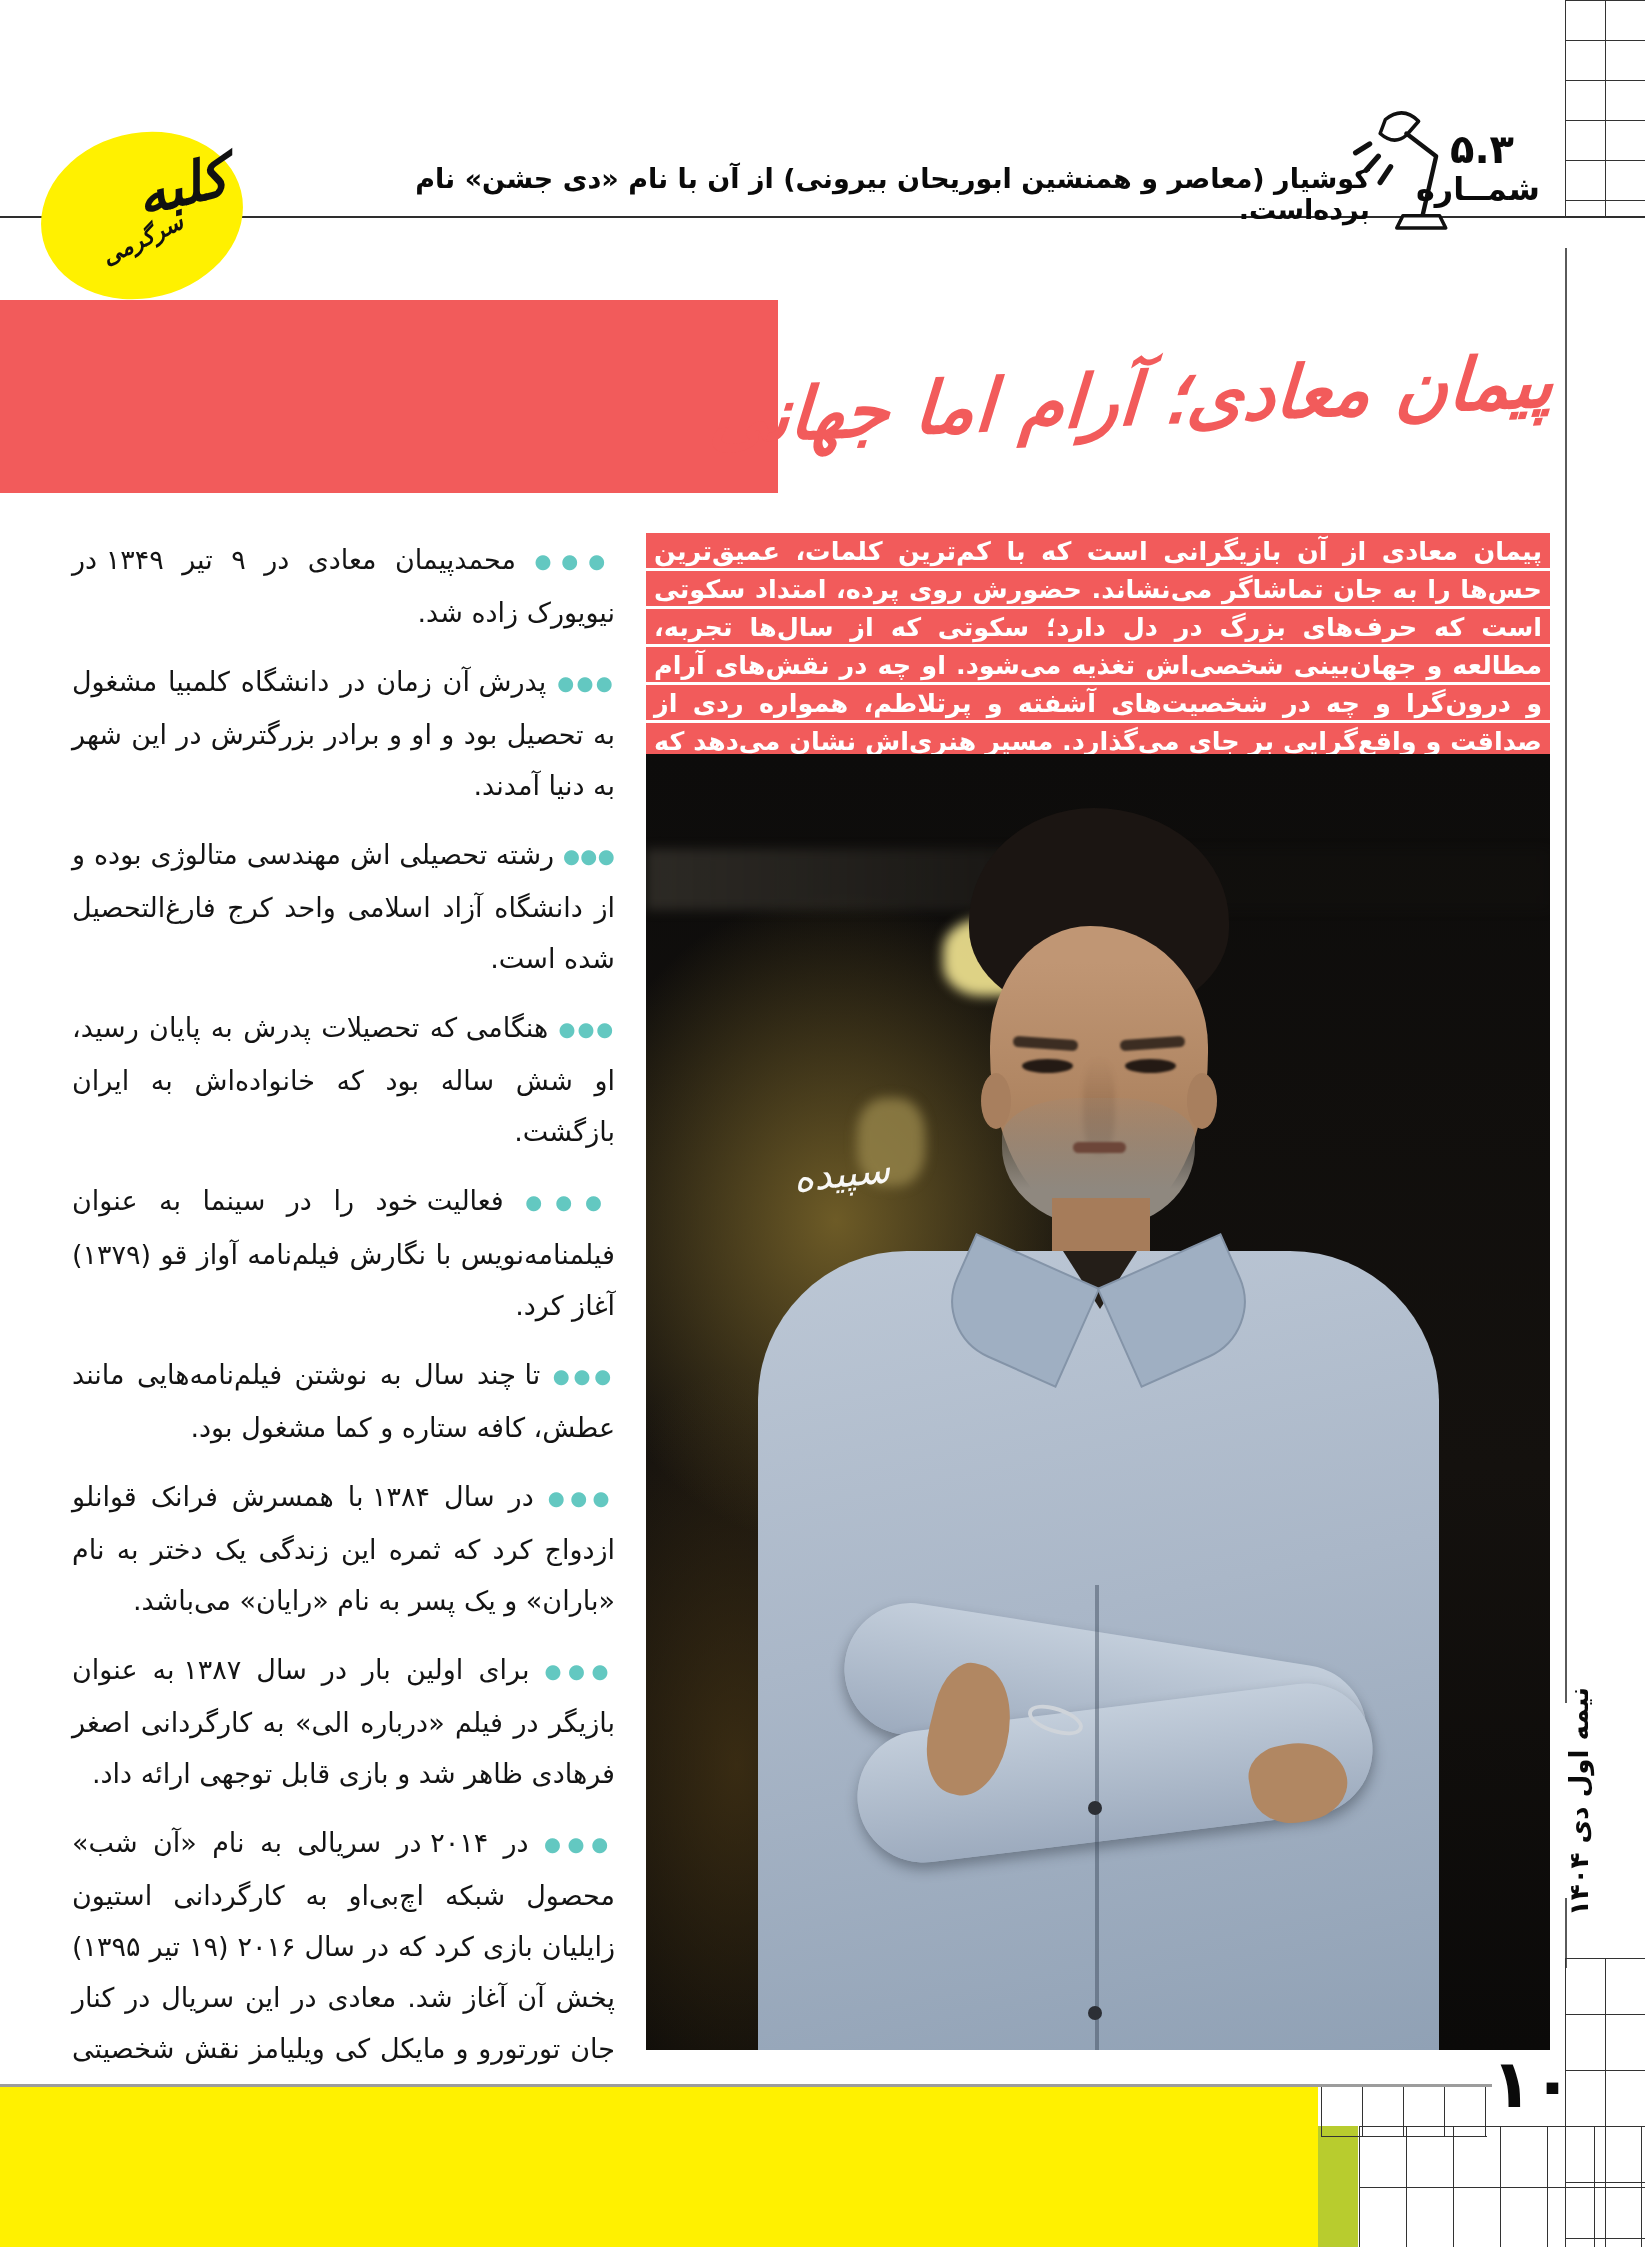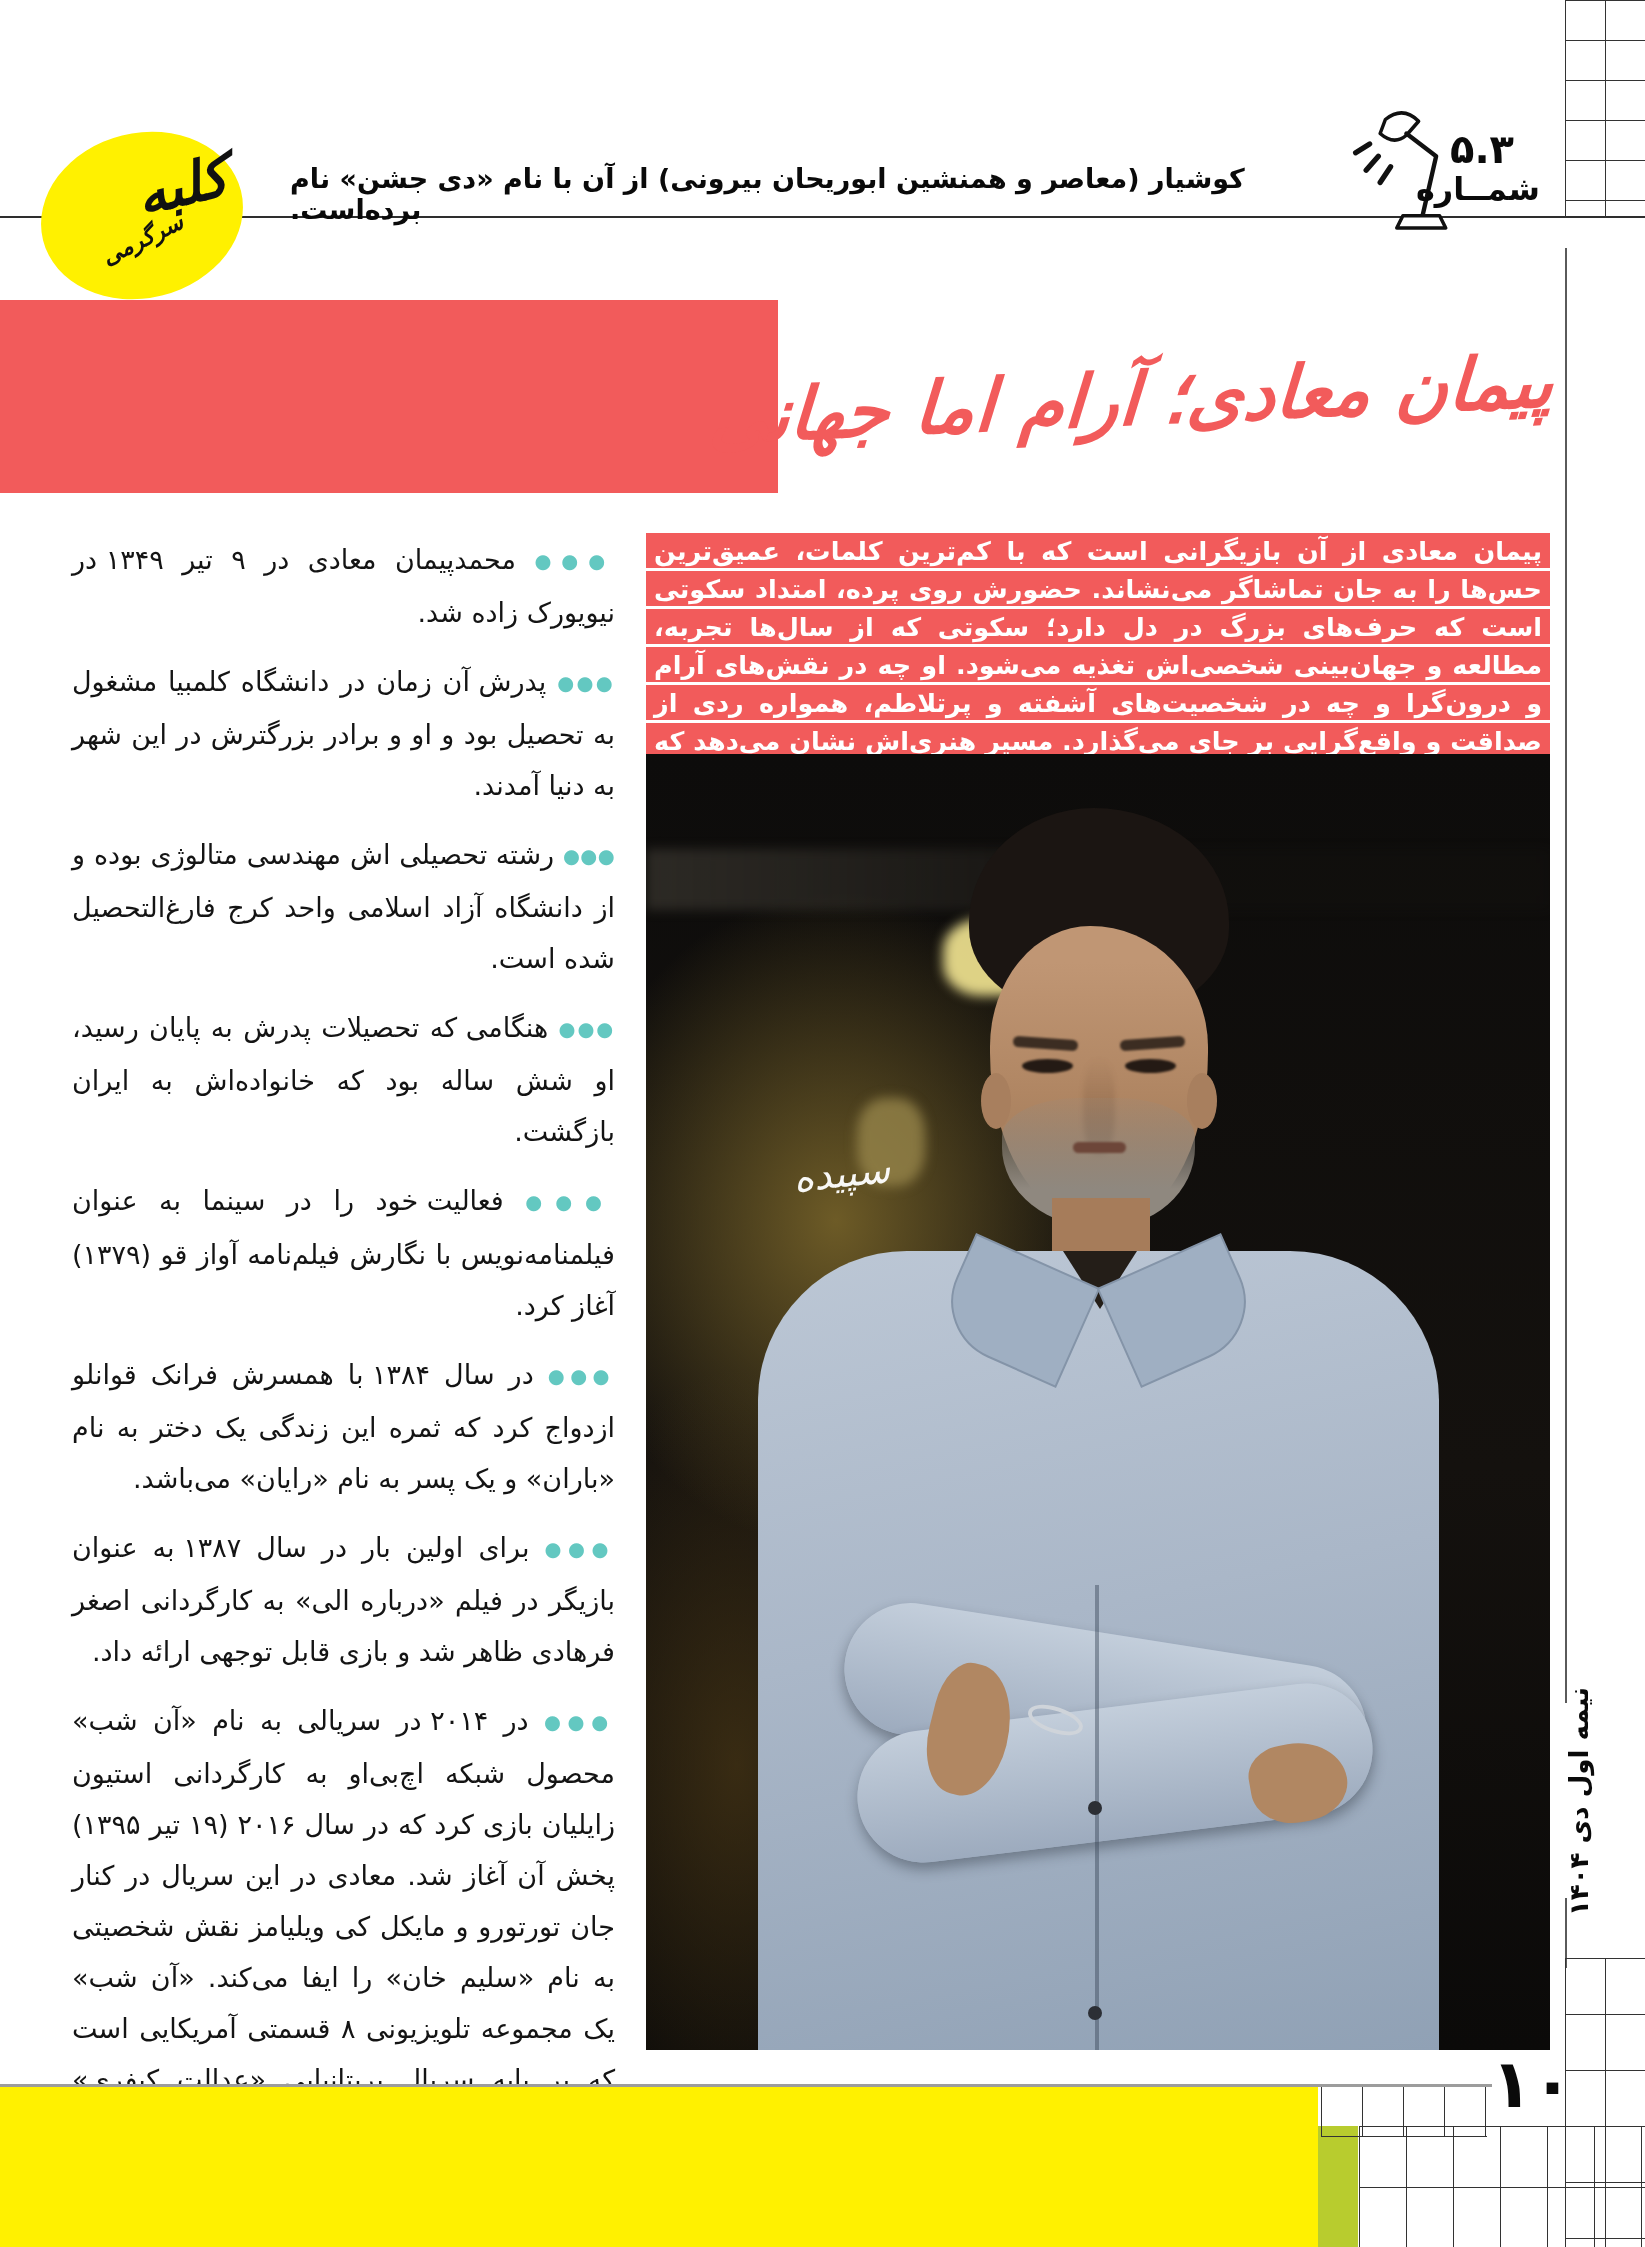--- a/index.html
+++ b/index.html
@@ -9,21 +9,21 @@
 
   
   .header-rule{left:0;top:216px;width:1645px;height:1.8px;background:#2e2e2e;}
   .logo{left:40px;top:133px;width:204px;height:165px;z-index:5;}
   .logo-ellipse{position:absolute;inset:0;background:var(--yellow);border-radius:50%;
                 transform:rotate(-14deg);}
   .logo-line1{position:absolute;right:16px;top:24.6px;font-size:56px;font-weight:bold;
               font-style:italic;color:#111;transform:rotate(-14deg);line-height:1;}
   .logo-line2{position:absolute;right:58px;top:95px;font-size:23px;font-weight:bold;
               font-style:italic;color:#111;transform:rotate(-26deg);line-height:1;}
-  .kicker{left:290px;top:163px;width:1080px;text-align:left;direction:rtl;
+  .kicker{left:290px;top:163px;width:1080px;text-align:right;direction:rtl;
           font-size:27px;font-weight:bold;color:#0a0a0a;}
   .issue-box{left:1424px;top:128px;width:116px;text-align:center;direction:rtl;color:#0a0a0a;}
   .issue-number{font-size:40px;font-weight:bold;line-height:1.05;letter-spacing:1.8px;}
   .issue-label{font-size:32px;font-weight:bold;line-height:1.2;}
   .lamp{left:1352px;top:102px;width:107px;height:133px;}
   .grid-tr{left:1565px;top:0;width:80px;height:218px;
     background-image:repeating-linear-gradient(to right,#333 0 0.9px,transparent 0.9px 40px),
                      repeating-linear-gradient(to bottom,#333 0 0.9px,transparent 0.9px 40px);}
 
   
@@ -156,20 +156,21 @@
 <div class="abs headline">پیمان معادی؛ آرام اما جهانی</div>
 
 <p class="abs lede"><span>پیمان معادی از آن بازیگرانی است که با کم‌ترین کلمات، عمیق‌ترین حس‌ها را به جان تماشاگر می‌نشاند. حضورش روی پرده، امتداد سکوتی است که حرف‌های بزرگ در دل دارد؛ سکوتی که از سال‌ها تجربه، مطالعه و جهان‌بینی شخصی‌اش تغذیه می‌شود. او چه در نقش‌های آرام و درون‌گرا و چه در شخصیت‌های آشفته و پرتلاطم، همواره ردی از صداقت و واقع‌گرایی بر جای می‌گذارد. مسیر هنری‌اش نشان می‌دهد که برای ماندگار شدن، لازم نیست پرصدا بود؛ کافی است راست‌گو و باورپذیر بود.</span></p>
 
 <div class="abs column">
   <p><span class="dots">●●●</span> <span>محمدپیمان معادی در ۹ تیر ۱۳۴۹ در نیویورک زاده شد.</span></p>
   <p><span class="dots">●●●</span> <span>پدرش آن زمان در دانشگاه کلمبیا مشغول به تحصیل بود و او و برادر بزرگترش در این شهر به دنیا آمدند.</span></p>
   <p><span class="dots">●●●</span> <span>رشته تحصیلی اش مهندسی متالوژی بوده و از دانشگاه آزاد اسلامی واحد کرج فارغ‌التحصیل شده است.</span></p>
   <p><span class="dots">●●●</span> <span>هنگامی که تحصیلات پدرش به پایان رسید، او شش ساله بود که خانواده‌اش به ایران بازگشت.</span></p>
   <p><span class="dots">●●●</span> <span>فعالیت خود را در سینما به عنوان فیلمنامه‌نویس با نگارش فیلم‌نامه آواز قو (۱۳۷۹) آغاز کرد.</span></p>
+  <p><span class="dots">●●●</span> <span>تا چند سال به نوشتن فیلم‌نامه‌هایی مانند عطش، کافه ستاره و کما مشغول بود.</span></p>
   <p><span class="dots">●●●</span> <span>در سال ۱۳۸۴ با همسرش فرانک قوانلو ازدواج کرد که ثمره این زندگی یک دختر به نام «باران» و یک پسر به نام «رایان» می‌باشد.</span></p>
   <p><span class="dots">●●●</span> <span>برای اولین بار در سال ۱۳۸۷ به عنوان بازیگر در فیلم «درباره الی» به کارگردانی اصغر فرهادی ظاهر شد و بازی قابل توجهی ارائه داد.</span></p>
   <p><span class="dots">●●●</span> <span>در ۲۰۱۴ در سریالی به نام «آن شب» محصول شبکه اچ‌بی‌او به کارگردانی استیون زایلیان بازی کرد که در سال ۲۰۱۶ (۱۹ تیر ۱۳۹۵) پخش آن آغاز شد. معادی در این سریال در کنار جان تورتورو و مایکل کی ویلیامز نقش شخصیتی به نام «سلیم خان» را ایفا می‌کند. «آن شب» یک مجموعه تلویزیونی ۸ قسمتی آمریکایی است که بر پایه سریال بریتانیایی «عدالت کیفری» نوشته شده است. پیمان معادی در این مجموعه نقش پدری پاکستانی و مسلمان را بازی می‌کند.</span></p>
 
 </div>
 
 <div class="abs photo">
   <div class="band"></div>
   <div class="bokeh bokeh1"></div>
   <div class="bokeh bokeh2"></div>

